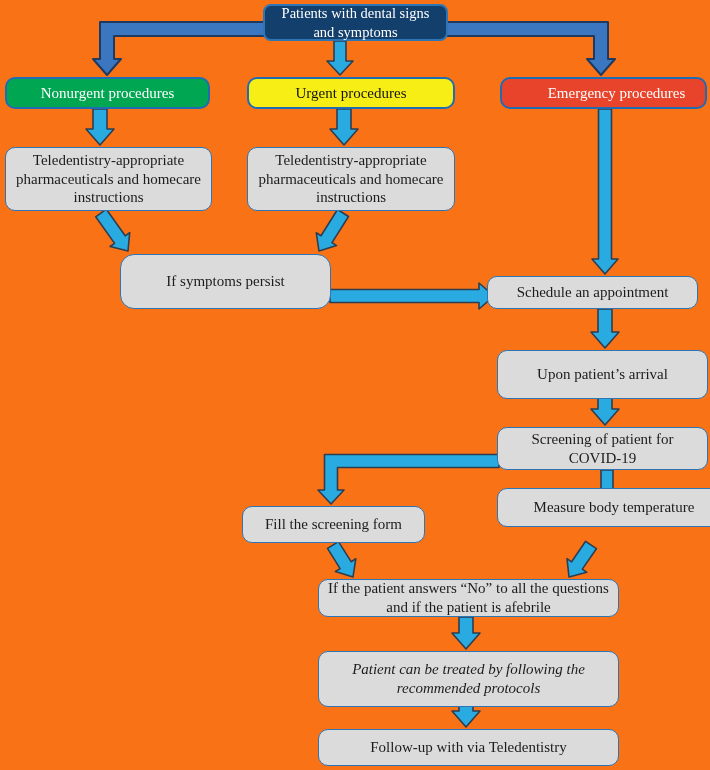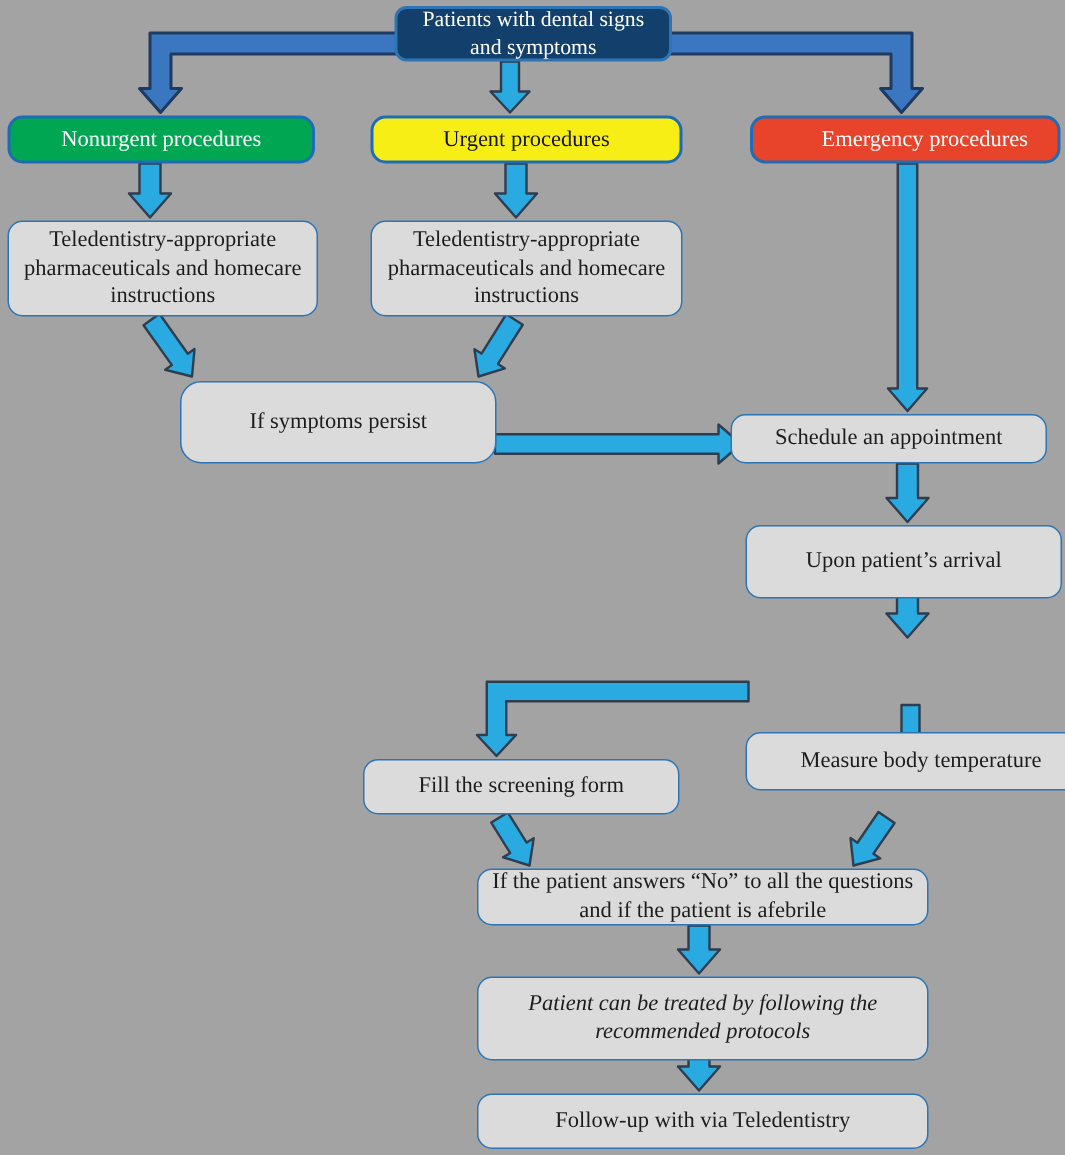--- a/index.html
+++ b/index.html
@@ -1,19 +1,19 @@
 <!DOCTYPE html>
 <html><head>
 <meta charset="utf-8">
 <style>
   html,body{margin:0;padding:0;background:#ffffff;}
   #stage{
     position:relative;
     width:710px;height:770px;
-    background:#a3a3a3;
+    background:#f97316;
     font-family:"Liberation Serif","DejaVu Serif",serif;
     overflow:hidden;
   }
   #arrows{position:absolute;left:0;top:0;z-index:1;}
   .node{
     position:absolute;z-index:2;
     display:flex;align-items:center;justify-content:center;
     text-align:center;box-sizing:border-box;
     font-size:15px;line-height:1.26;padding:2px 8px;
     border-radius:10px;
@@ -79,22 +79,25 @@
   </div>
 
   <div class="node gray" style="left:487px;top:276px;width:211px;height:33px;">
     <span>Schedule an appointment</span>
   </div>
 
   <div class="node gray" style="left:497px;top:350px;width:211px;height:49px;">
     <span>Upon patient’s arrival</span>
   </div>
 
+  <div class="node gray" style="left:497px;top:427px;width:211px;height:43px;">
+    <span>Screening of patient for COVID-19</span>
+  </div>
 
-  <div class="node gray" style="left:242px;top:506px;width:211px;height:37px;">
+  <div class="node gray" style="left:242px;top:506px;width:183px;height:37px;">
     <span>Fill the screening form</span>
   </div>
 
   <div class="node gray" style="left:497px;top:488px;width:234px;height:39px;">
     <span>Measure body temperature</span>
   </div>
 
   <div class="node gray" style="left:318px;top:579px;width:301px;height:38px;">
     <span>If the patient answers “No” to all the questions and if the patient is afebrile</span>
   </div>

